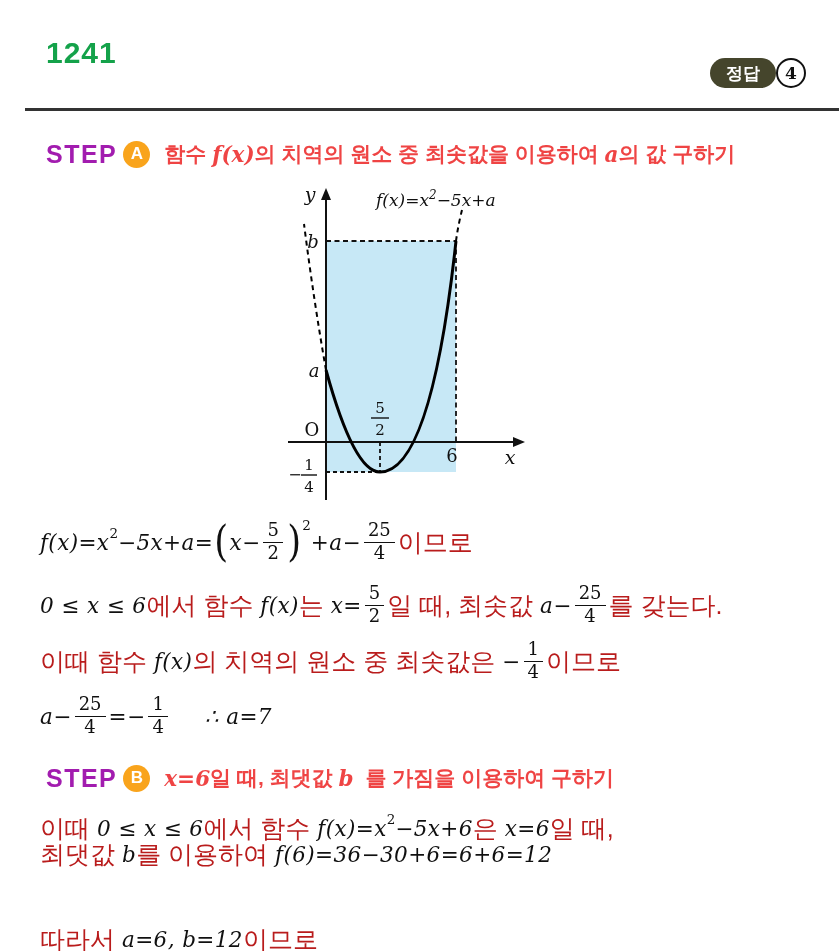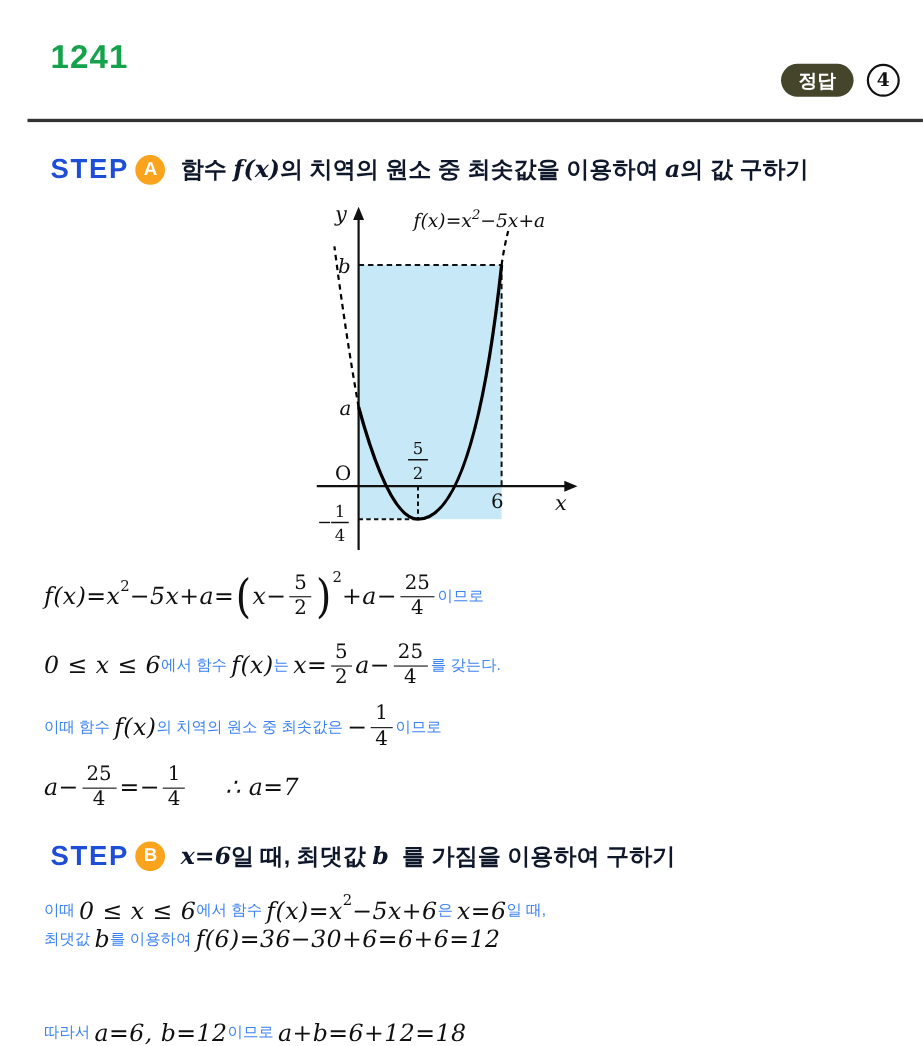--- a/index.html
+++ b/index.html
@@ -2,40 +2,40 @@
 <html><head>
 <meta charset="utf-8">
 <style>
   html,body{margin:0;padding:0;background:#ffffff;}
   .page{position:relative;width:839px;height:951px;background:#ffffff;overflow:hidden;
         font-family:"Liberation Sans",sans-serif;color:#141414;}
 
   
   .prob-num{position:absolute;left:46px;top:36px;font-size:30px;font-weight:800;
             color:#14a24a;letter-spacing:1px;font-family:"Liberation Sans",sans-serif;}
-  .ans-wrap{position:absolute;left:710px;top:58px;display:flex;align-items:center;gap:12px;}
+  .ans-wrap{position:absolute;left:710px;top:58px;display:flex;align-items:center;gap:0;}
   .pill{display:flex;align-items:center;justify-content:center;width:66px;height:30px;
         background:#45452c;color:#ffffff;border-radius:16px;font-size:17px;font-weight:700;}
   .circ{display:flex;align-items:center;justify-content:center;width:26px;height:26px;
         border:2.2px solid #111;border-radius:50%;font-size:17px;font-weight:700;
         font-family:"DejaVu Serif",serif;color:#111;}
   .divider{position:absolute;left:25px;top:108px;width:814px;height:2.5px;background:#333;}
 
   
   .step-row{position:absolute;display:flex;align-items:center;}
-  .step-word{font-size:25px;font-weight:800;color:#1d4ed8;letter-spacing:1.5px;}
+  .step-word{font-size:25px;font-weight:800;color:#a21caf;letter-spacing:1.5px;}
   .step-badge{display:flex;align-items:center;justify-content:center;width:27px;height:27px;
               margin-left:6px;background:#f9a41c;color:#fff;border-radius:50%;
               font-size:17px;font-weight:800;}
-  .step-title{margin-left:14px;font-size:21px;font-weight:800;color:#0f172a;display:flex;align-items:center;}
+  .step-title{margin-left:14px;font-size:21px;font-weight:800;color:#ef4444;display:flex;align-items:center;}
   .step-title .hm{font-family:"DejaVu Serif",serif;font-style:italic;font-weight:600;font-size:21.5px;}
 
   
   .row{position:absolute;left:40px;display:flex;align-items:center;}
-  .kr{font-size:14px;color:#3b82f6;white-space:pre;}
+  .kr{font-size:25px;color:#b91c1c;white-space:pre;}
   .m{font-family:"DejaVu Serif",serif;font-style:italic;font-size:21.5px;color:#101010;
      white-space:pre;letter-spacing:0.4px;}
   .sup{display:inline-block;transform:translateY(-9px);font-size:13.5px;
        font-family:"DejaVu Serif",serif;font-style:normal;color:#101010;}
   .sup.hi{transform:translateY(-17px);}
   .frac{display:inline-flex;flex-direction:column;align-items:center;margin:0 3px;
         font-family:"DejaVu Serif",serif;font-style:normal;font-size:18px;line-height:1.05;color:#101010;}
   .frac .num{padding:0 4px 1.5px;border-bottom:1.7px solid #111;}
   .frac .den{padding-top:1.5px;}
   .bigp{font-family:"DejaVu Serif",serif;font-style:normal;font-size:42px;font-weight:400;
@@ -136,20 +136,21 @@
   <div class="row" style="top:576px;height:58px;">
     <span class="m">0 ≤ x ≤ 6</span>
       <span class="kr">에서 함수 </span>
       <span class="m">f(x)</span>
       <span class="kr">는 </span>
       <span class="m">x=</span>
       <span class="frac">
         <span class="num">5</span>
         <span class="den">2</span>
       </span>
+      <span class="kr">일 때, 최솟값 </span>
       <span class="m">a−</span>
       <span class="frac">
         <span class="num">25</span>
         <span class="den">4</span>
       </span>
       <span class="kr">를 갖는다.</span>
   </div>
 
   <div class="row" style="top:634px;height:54px;">
     <span class="kr">이때 함수 </span>
@@ -205,16 +206,15 @@
     <span class="kr">최댓값 </span>
       <span class="m">b</span>
       <span class="kr">를 이용하여 </span>
       <span class="m">f(6)=36−30+6=6+6=12</span>
   </div>
 
   <div class="row" style="top:893px;height:36px;margin-top:28px;">
     <span class="kr">따라서 </span>
       <span class="m">a=6, b=12</span>
       <span class="kr">이므로 </span>
-      <span class="m">a+b=6+12=18</span>
   </div>
 
 </div>
 
 </body></html>

